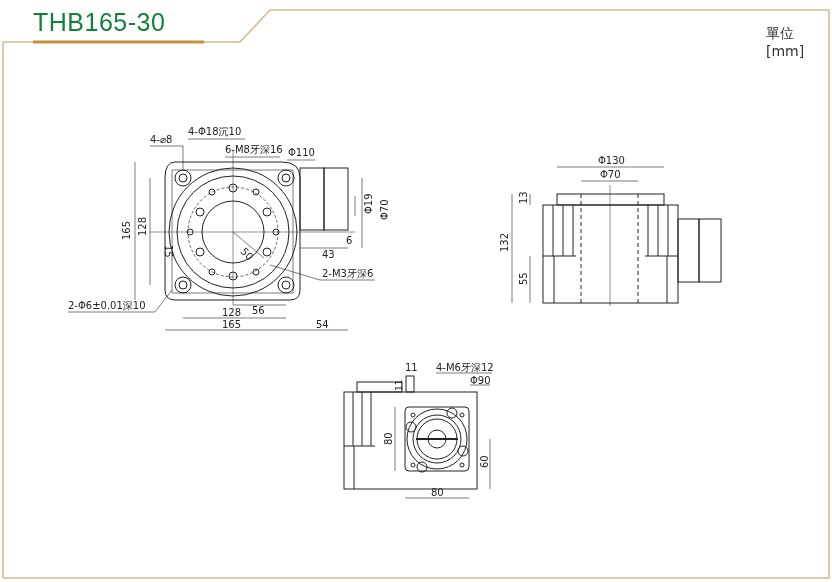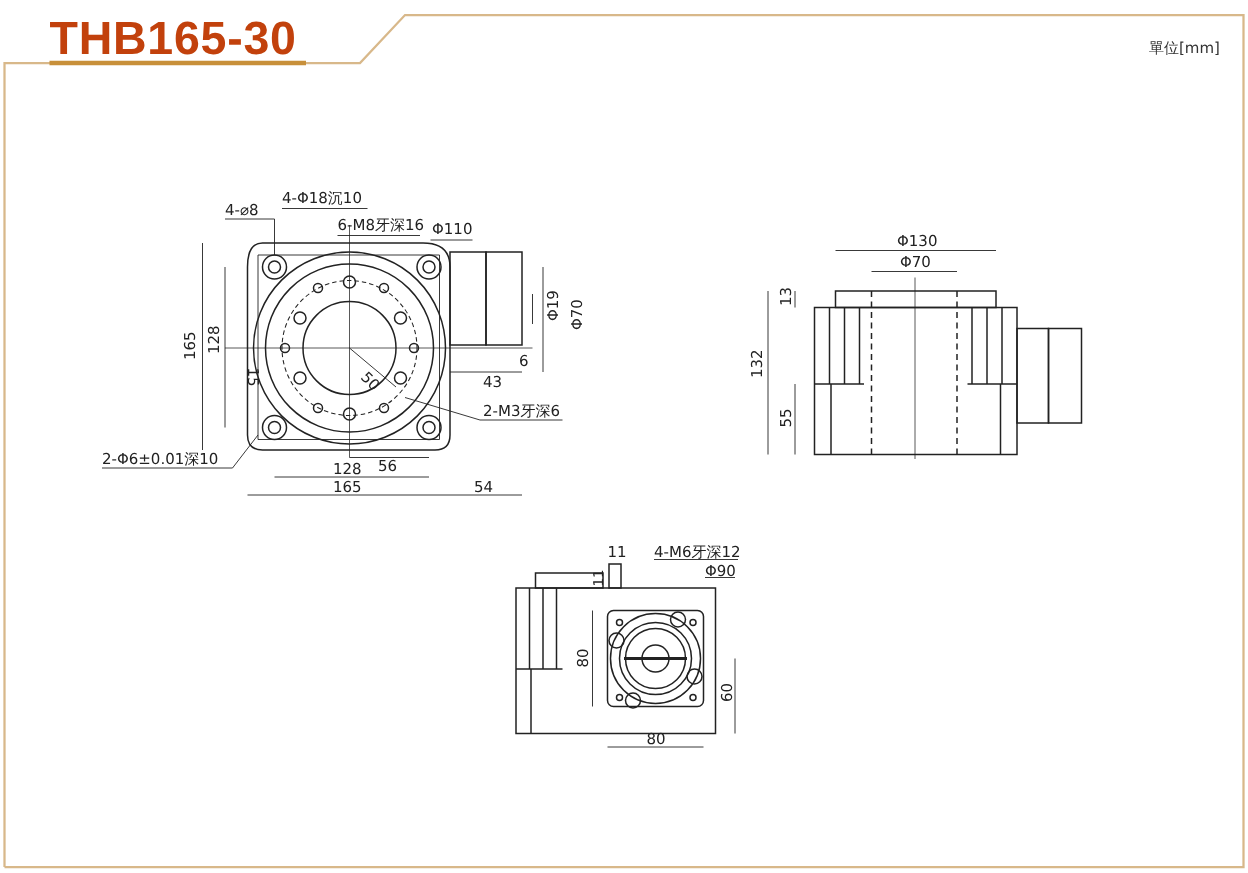--- a/index.html
+++ b/index.html
@@ -1,19 +1,19 @@
 <!DOCTYPE html>
 <html><head>
 <meta charset="utf-8">
 <style>
   html, body { margin:0; padding:0; background:#ffffff; }
   body { width:832px; height:582px; position:relative; overflow:hidden; font-family:"Liberation Sans", sans-serif; }
   .frame { position:absolute; left:0; top:0; width:832px; height:582px; }
-  .title { position:absolute; left:33px; top:8px; font-size:31px; font-weight:bold; color:#c2410c; letter-spacing:0.5px; font-family:"Liberation Sans", sans-serif; }
-  .unit { position:absolute; left:766px; top:25px; font-size:10px; color:#333; font-family:"DejaVu Sans", sans-serif; }
+  .title { position:absolute; left:33px; top:8px; font-size:25px; font-weight:normal; color:#15803d; letter-spacing:0.5px; font-family:"Liberation Sans", sans-serif; }
+  .unit { position:absolute; left:766px; top:25px; font-size:14px; color:#333; font-family:"DejaVu Sans", sans-serif; }
   svg text { font-family:"DejaVu Sans", sans-serif; fill:#222; }
 </style>
 </head>
 <body>
 
 <div class="frame">
   <svg width="832" height="582" viewBox="0 0 832 582">
     <polyline points="3,578 3,42 240,42 270,10 829,10 829,578 3,578" fill="none" stroke="#d8b88a" stroke-width="1.5"></polyline>
     <line x1="33" y1="42" x2="204" y2="42" stroke="#c8903a" stroke-width="3"></line>
   </svg>

